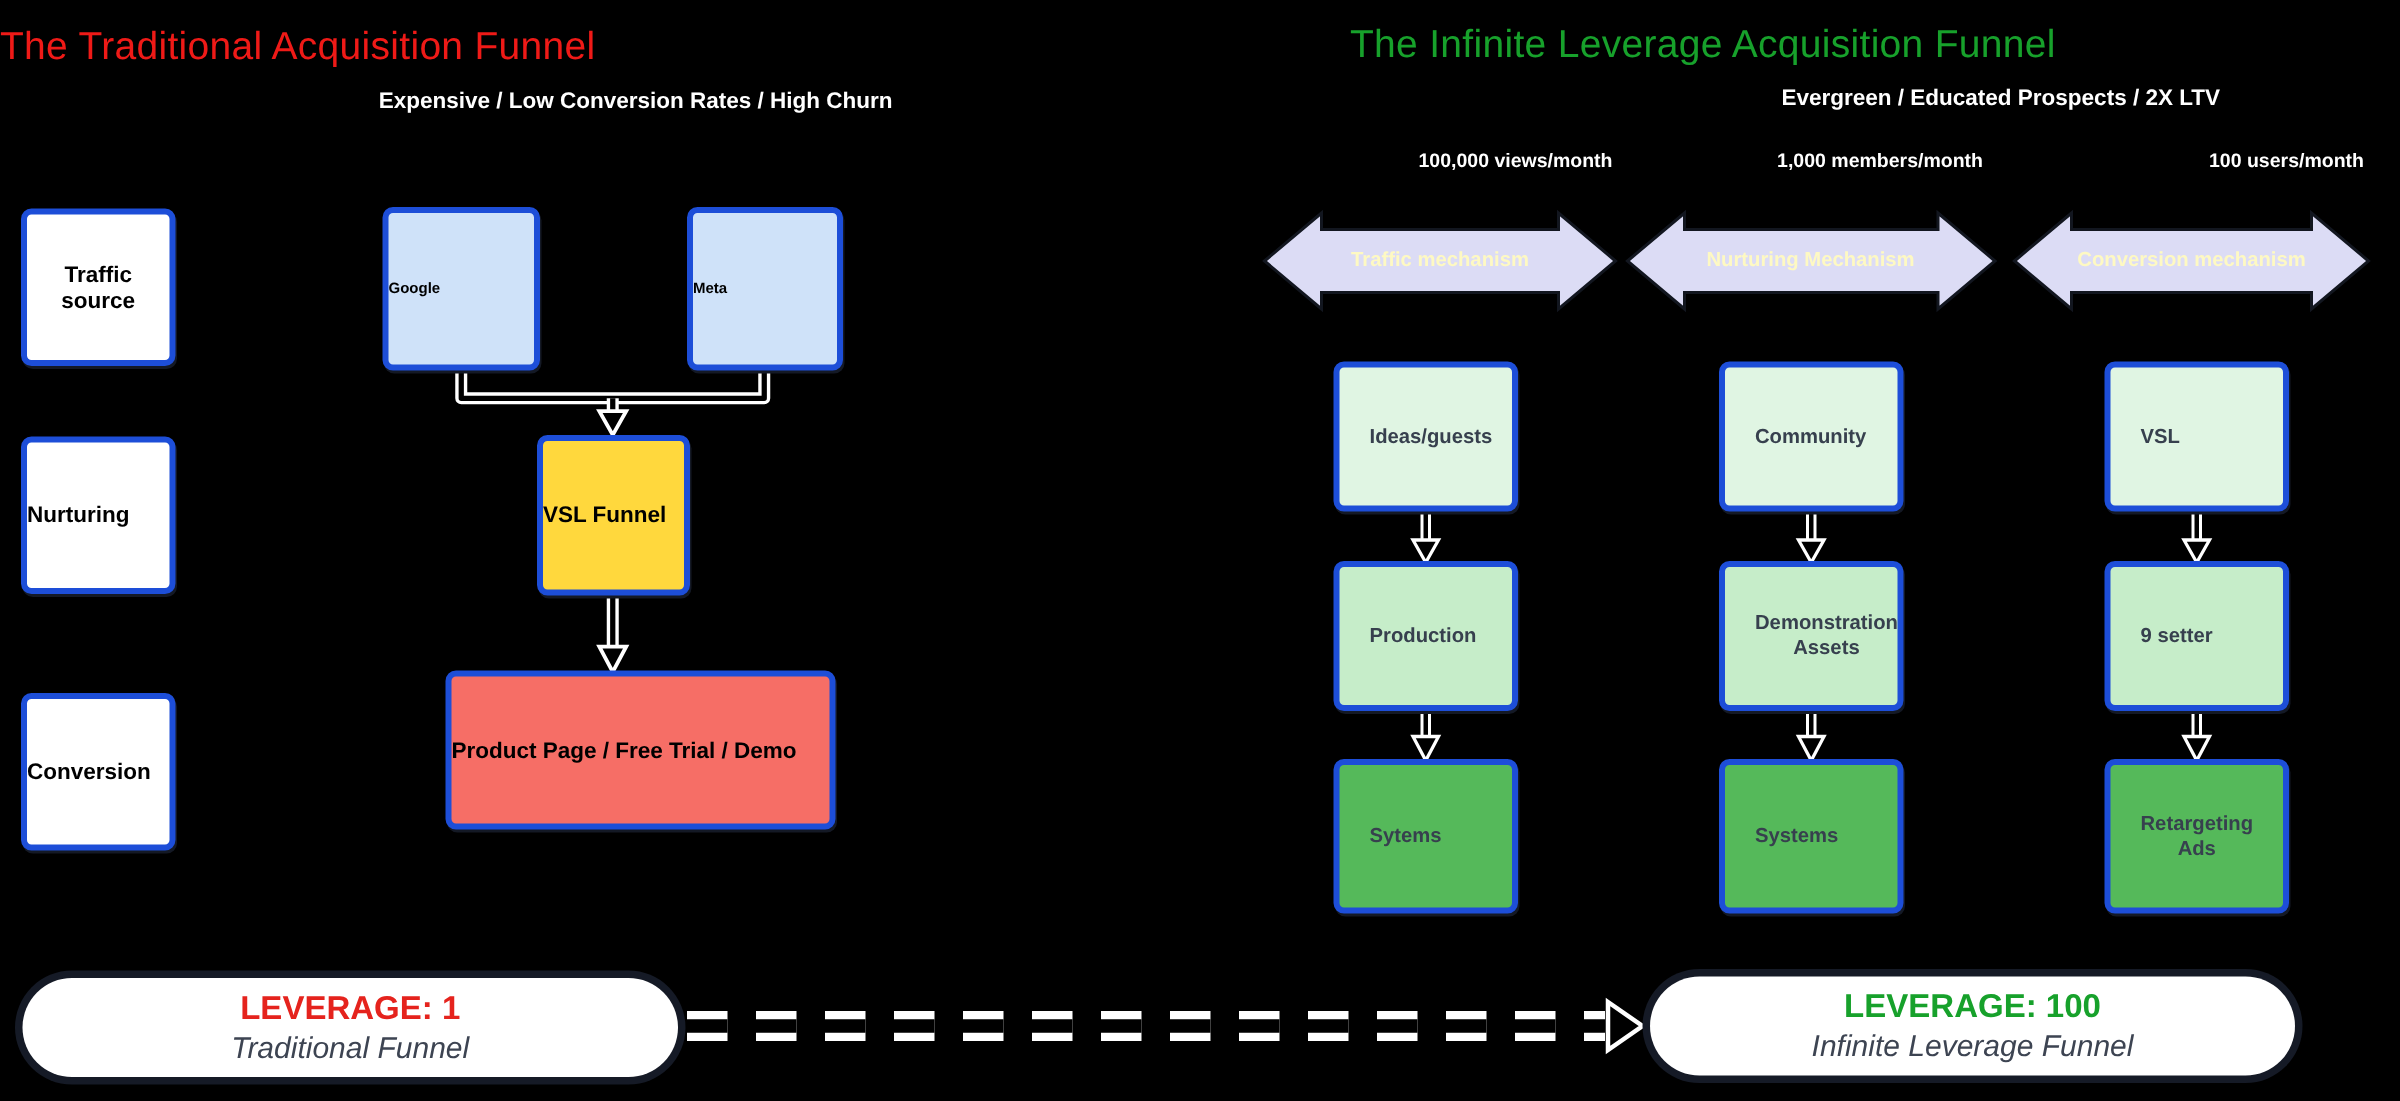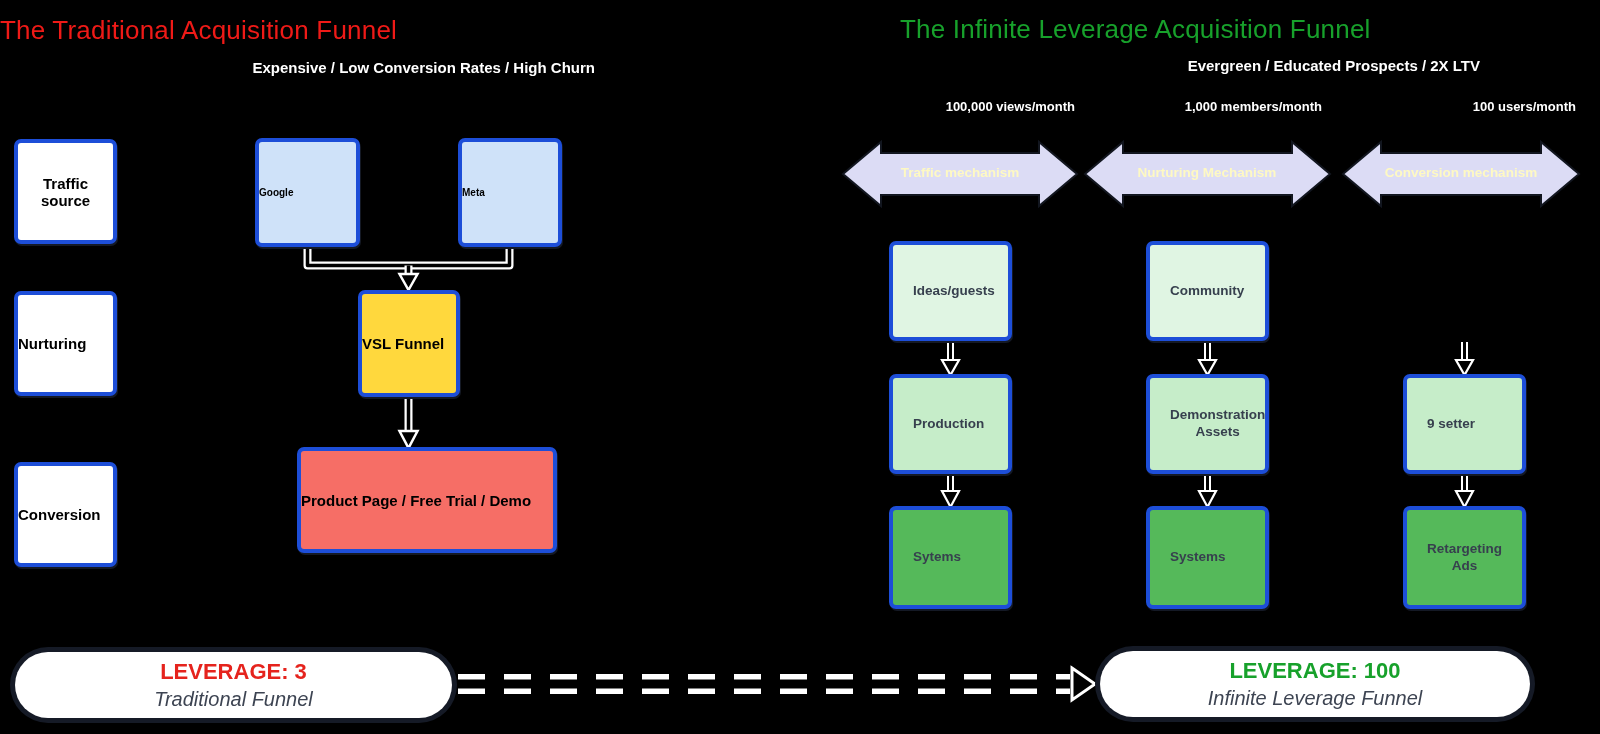--- a/index.html
+++ b/index.html
@@ -151,29 +151,32 @@
   <div class="abs box cell r1 col2">
     <span>Community</span>
   </div>
   <div class="abs box cell r2 col2">
     <span>Demonstration Assets</span>
   </div>
   <div class="abs box cell r3 col2">
     <span>Systems</span>
   </div>
 
+  <div class="abs box cell r1 col3">
+    <span>VSL</span>
+  </div>
   <div class="abs box cell r2 col3">
     <span>9 setter</span>
   </div>
   <div class="abs box cell r3 col3">
     <span style="display:block;width:90px;">Retargeting Ads</span>
   </div>
 
   <div class="abs pill" style="left:15px;top:652px;width:437px;">
-    <div class="pill-title red">LEVERAGE: 3</div>
+    <div class="pill-title red">LEVERAGE: 1</div>
     <div class="pill-sub">Traditional Funnel</div>
   </div>
   <div class="abs pill" style="left:1100px;top:651px;width:430px;">
     <div class="pill-title green">LEVERAGE: 100</div>
     <div class="pill-sub">Infinite Leverage Funnel</div>
   </div>
 
 </div>
 
 </body></html>

